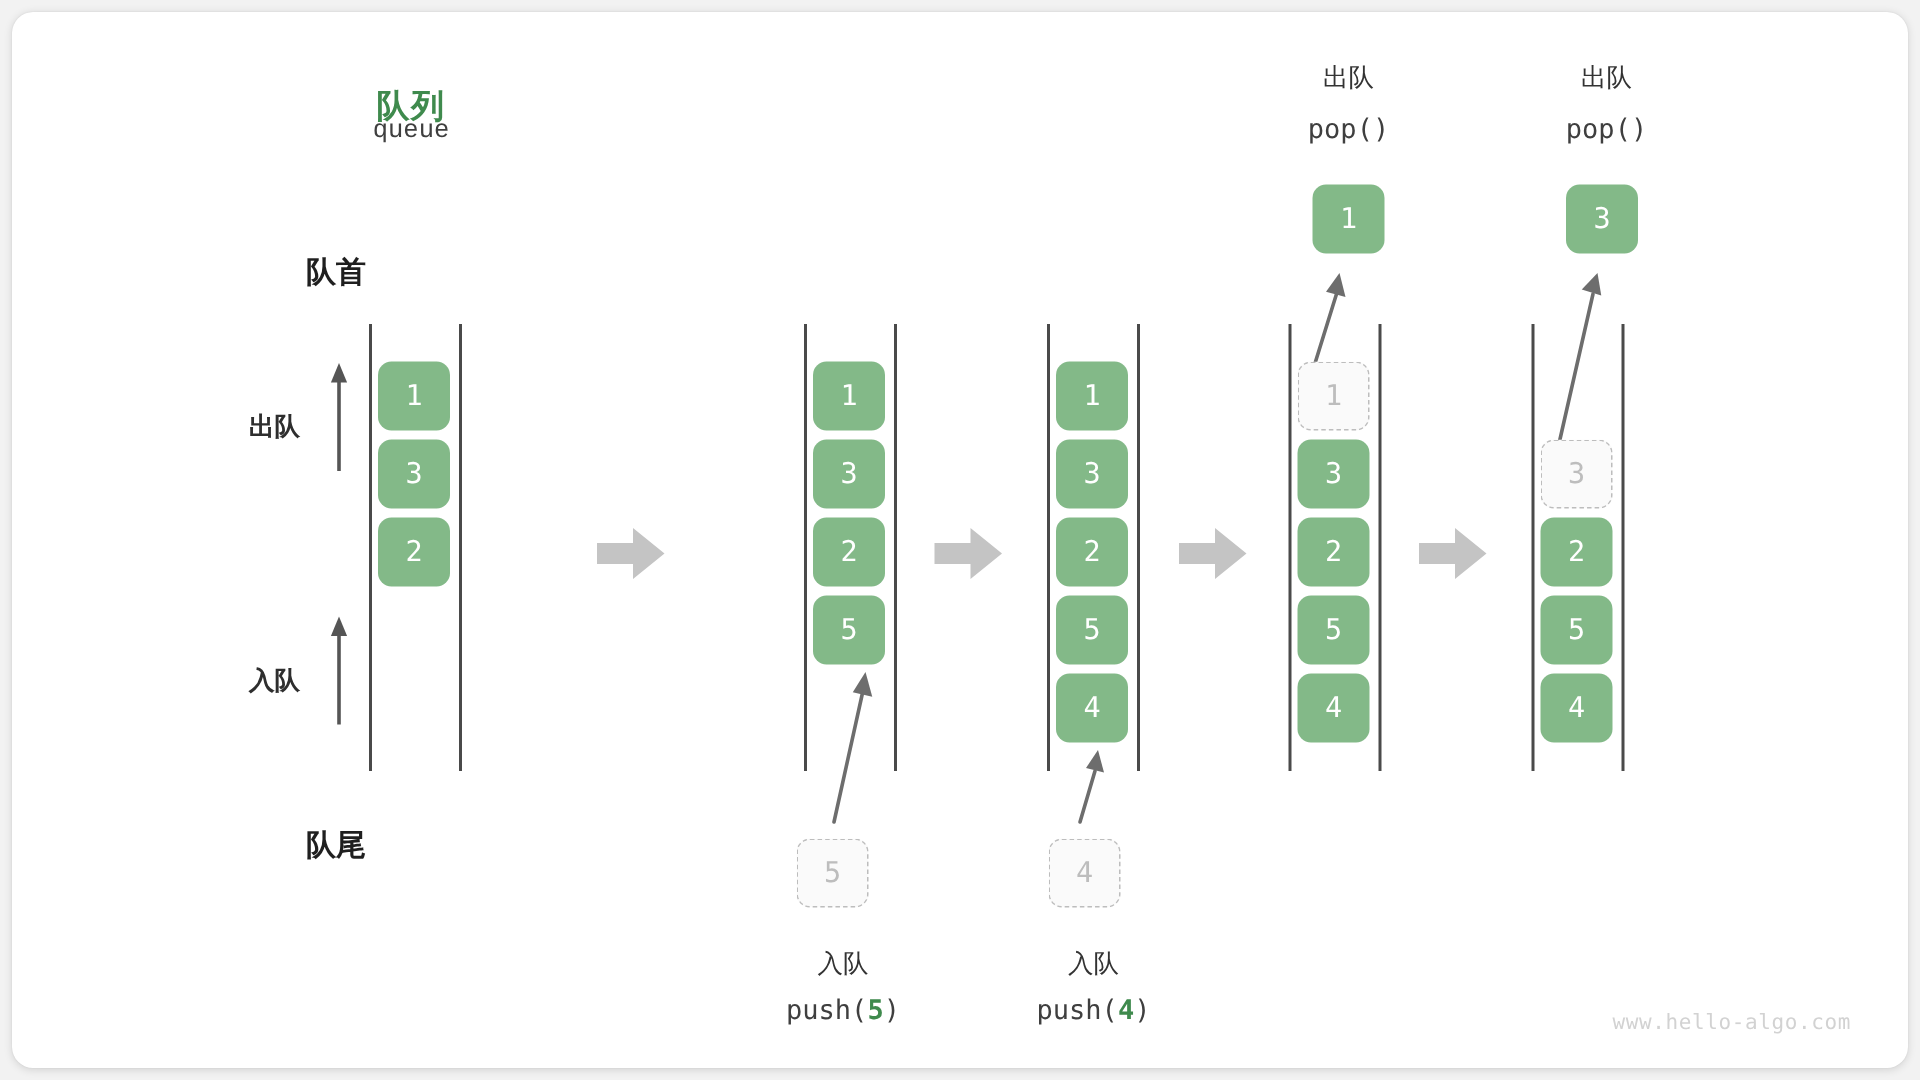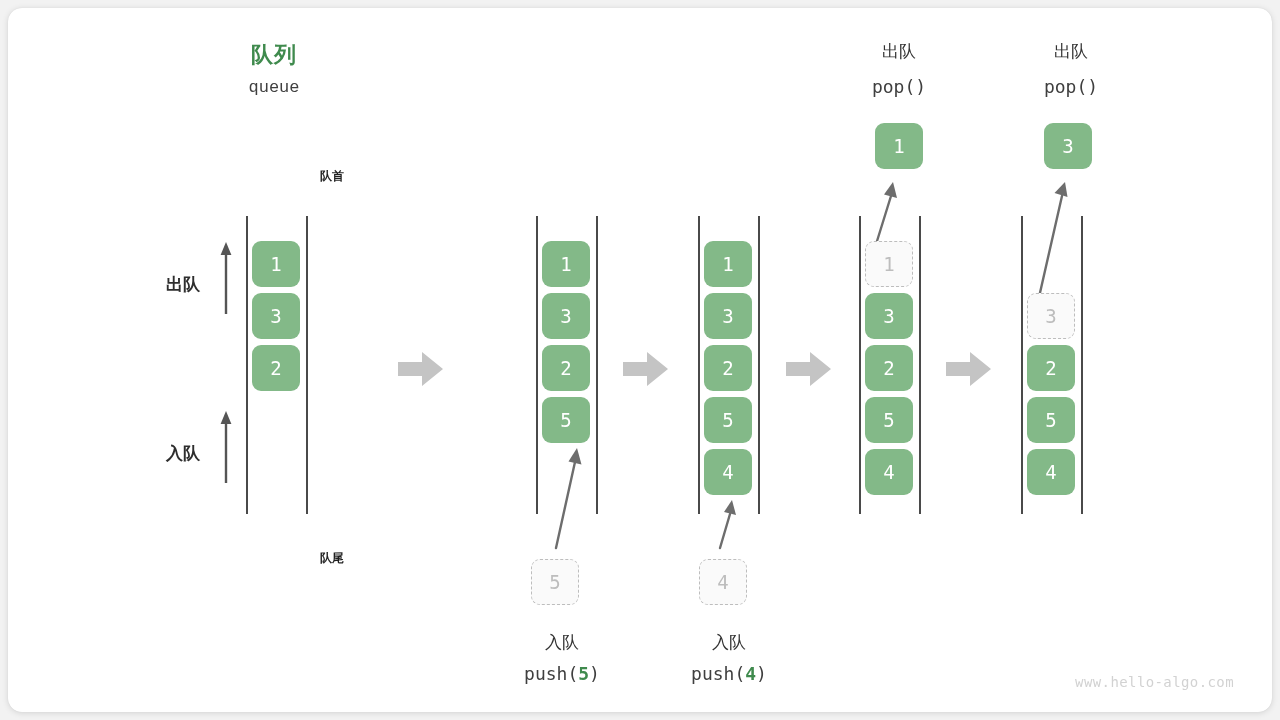--- a/index.html
+++ b/index.html
@@ -16,42 +16,42 @@
     background: #ffffff;
     border-radius: 14px;
     box-shadow: 0 1px 6px rgba(0,0,0,0.13), 0 0 1px rgba(0,0,0,0.10);
     overflow: hidden;
   }
   .abs { position: absolute; }
 
   
   .title-cn {
     font-size: 22px; font-weight: bold; color: #3f8a4d;
-    text-align: center; letter-spacing: 1px;
+    text-align: center; letter-spacing: 1px; margin-top: 16px;
   }
   .title-en {
     font-family: Liberation Mono, monospace;
     font-size: 17px; color: #3f3f3f; text-align: center;
   }
   .cap-cn {
     font-size: 17px; color: #333333; text-align: center;
     font-family: "Liberation Sans", "DejaVu Sans", sans-serif;
   }
   .cap-code {
     font-family: "DejaVu Sans Mono", "Liberation Mono", monospace;
     font-size: 18px; color: #3f3f3f; text-align: center; white-space: pre;
   }
   .cap-code .v { color: #3f8a4d; font-weight: bold; }
   .side-label {
     font-size: 17px; font-weight: bold; color: #2e2e2e;
     text-align: center; white-space: nowrap;
   }
   .end-label {
-    font-size: 12px; font-weight: bold; color: #1f1f1f;
-    text-align: right; white-space: nowrap;
+    font-size: 20px; font-weight: bold; color: #1f1f1f;
+    text-align: left; white-space: nowrap;
   }
 
   
   .rail {
     background: #4a4a4a;
     width: 1.6px;
   }
 
   
   .cell {

